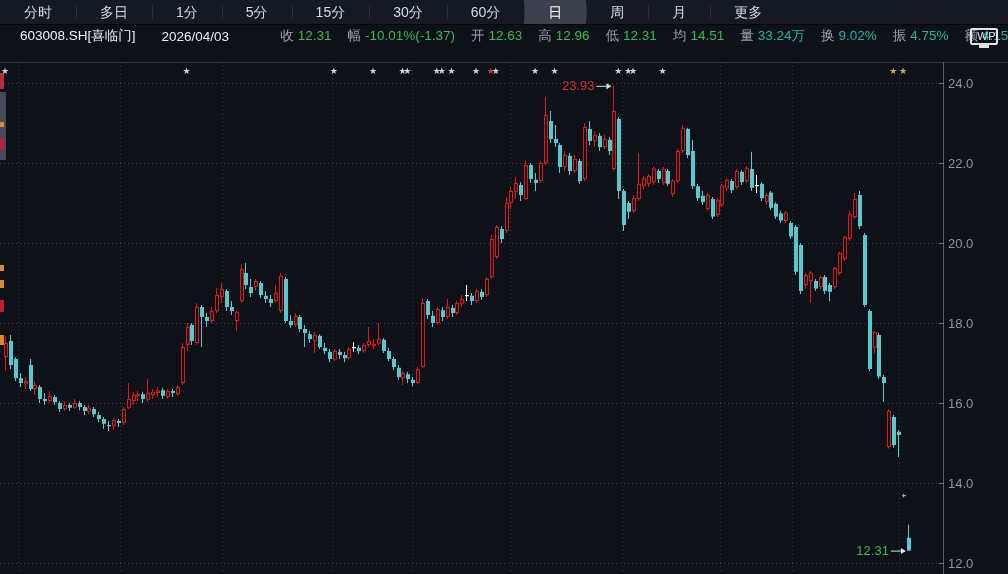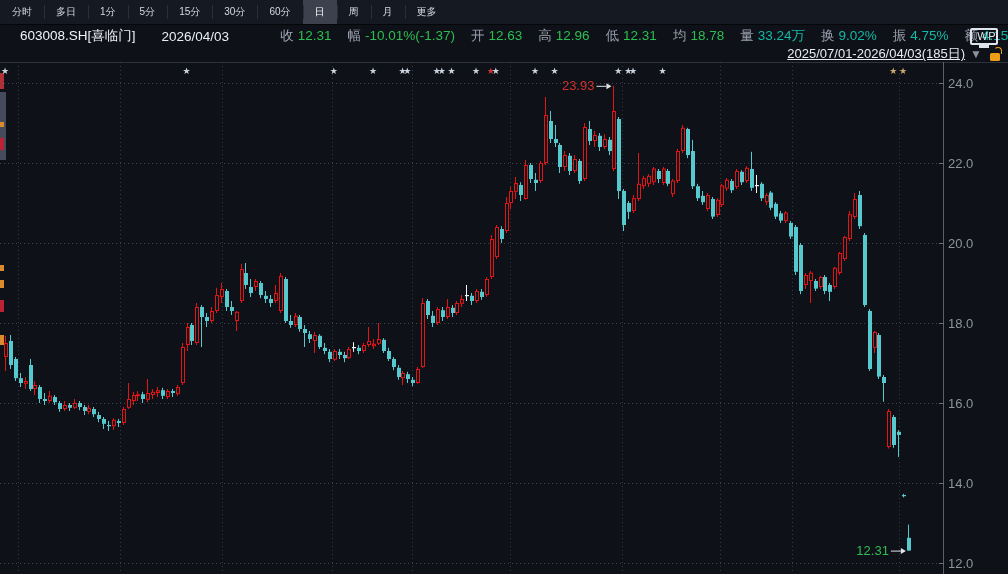--- a/index.html
+++ b/index.html
@@ -3,21 +3,21 @@
 <meta charset="utf-8">
 <style>
   html,body{margin:0;padding:0;background:#0e1117;width:1008px;height:574px;overflow:hidden;
     font-family:"Liberation Sans", sans-serif;-webkit-font-smoothing:antialiased;}
   #app{position:relative;width:1008px;height:574px;background:#0e1117;}
 
   
   .toolbar{position:absolute;top:0;left:0;width:100%;height:24px;background:#151922;
     border-bottom:1px solid #04060a;display:flex;align-items:center;justify-content:space-between;}
   .tf-list{display:flex;align-items:center;height:24px;}
-  .tf-item{position:relative;padding:0 12px;height:24px;line-height:24px;color:#d5dae3;font-size:10px;cursor:default;white-space:nowrap;}
+  .tf-item{position:relative;padding:0 24px;height:24px;line-height:24px;color:#d5dae3;font-size:14px;cursor:default;white-space:nowrap;}
   .tf-item:not(:first-child)::before{content:"";position:absolute;left:0;top:5px;bottom:5px;width:1px;background:#2b2f3a;}
   .tf-item.selected{background:#3c414d;color:#ffffff;}
   .right-list{display:flex;align-items:center;height:24px;padding-right:6px;}
   .rt-item{position:relative;padding:0 10px;height:24px;line-height:24px;color:#ccd2dd;font-size:13px;white-space:nowrap;}
   .rt-item:not(:first-child)::before{content:"";position:absolute;left:0;top:5px;bottom:5px;width:1px;background:#2b2f3a;}
   .rt-item.ai{color:#46a6c8;}
   .icon-btn{width:22px;height:24px;display:flex;align-items:center;justify-content:center;color:#c3c9d4;font-size:14px;}
   .help-circle{width:13px;height:13px;border:1.4px solid #c3c9d4;border-radius:50%;font-size:10px;line-height:13px;
     text-align:center;color:#c3c9d4;font-weight:bold;}
   .chev{font-size:13px;color:#c3c9d4;transform:scaleY(1.3);}
@@ -73,37 +73,29 @@
 
   <div class="infobar">
     <span class="symbol">603008.SH[喜临门]</span>
     <span class="tdate">2026/04/03</span>
     <span class="fields" id="fldList">
         <span class="fld"><span class="lb">收</span><span class="vl green">12.31</span></span>
         <span class="fld"><span class="lb">幅</span><span class="vl green">-10.01%(-1.37)</span></span>
         <span class="fld"><span class="lb">开</span><span class="vl green">12.63</span></span>
         <span class="fld"><span class="lb">高</span><span class="vl green">12.96</span></span>
         <span class="fld"><span class="lb">低</span><span class="vl green">12.31</span></span>
-        <span class="fld"><span class="lb">均</span><span class="vl green">18.78</span></span>
+        <span class="fld"><span class="lb">均</span><span class="vl green">14.51</span></span>
         <span class="fld"><span class="lb">量</span><span class="vl white">33.24万</span></span>
         <span class="fld"><span class="lb">换</span><span class="vl white">9.02%</span></span>
         <span class="fld"><span class="lb">振</span><span class="vl white">4.75%</span></span>
         <span class="fld"><span class="lb">额</span><span class="vl white">4.15亿</span></span>
       </span>
     <span class="wp-badge">WP</span>
   </div>
 
-  <div class="rangebar">
-    <span class="range-text">2025/07/01-2026/04/03(185日)</span>
-    <span class="tri">▼</span>
-    <span class="lockwrap">
-      <span class="lock-shackle"></span>
-      <span class="lock-body"></span>
-    </span>
-  </div>
 
   <div class="chart-topline"></div>
 
   <div class="lart" style="top:73px;width:4px;height:16px;background:#b03038;"></div>
   <div class="lart" style="top:92px;width:6px;height:68px;background:rgba(88,95,115,.75);"></div>
   <div class="lart" style="top:122px;width:4px;height:5px;background:#d98b2e;"></div>
   <div class="lart" style="top:138px;width:4px;height:12px;background:#b23;"></div>
   <div class="lart" style="top:265px;width:4px;height:6px;background:#d98b2e;"></div>
   <div class="lart" style="top:280px;width:4px;height:8px;background:#d98b2e;"></div>
   <div class="lart" style="top:300px;width:4px;height:12px;background:#b23;"></div>

